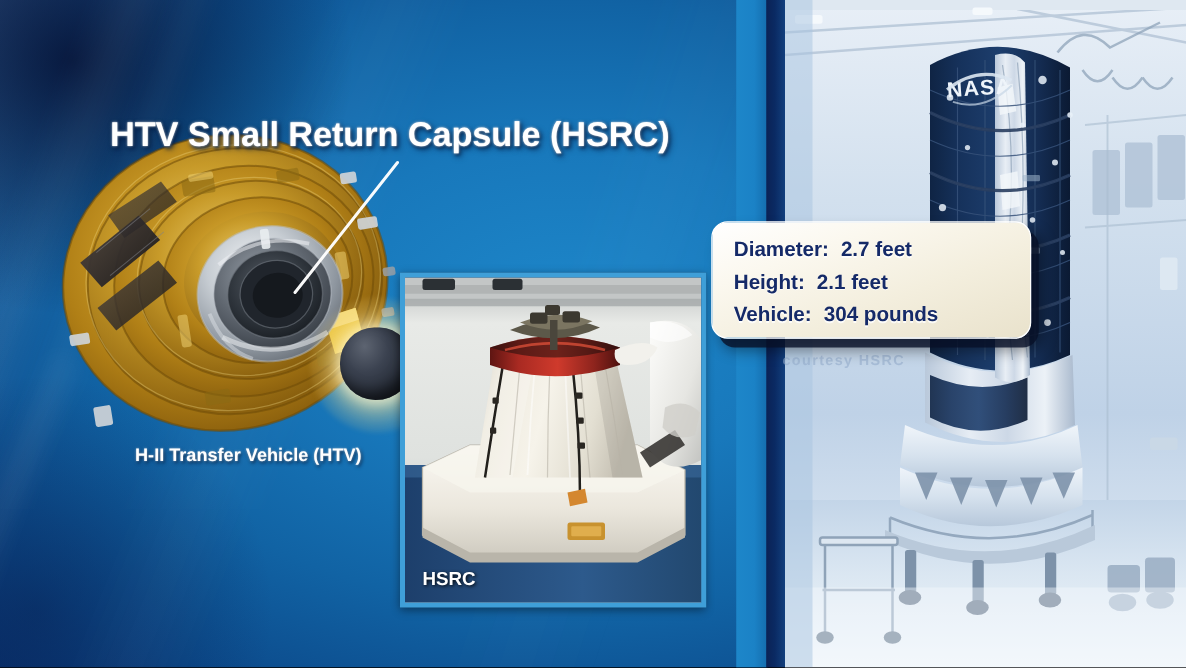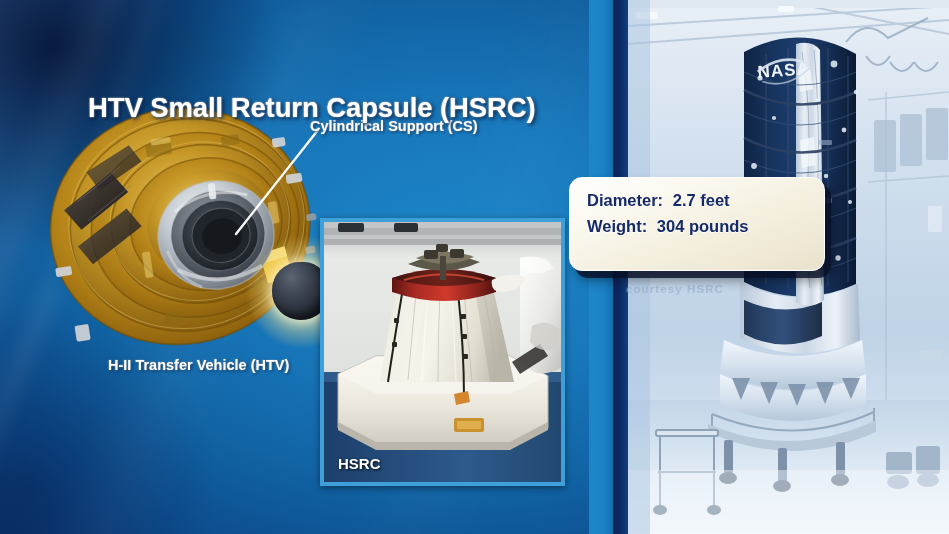--- a/index.html
+++ b/index.html
@@ -360,21 +360,20 @@
           <path d="M 188 140 l 28 -18 l 8 12 l -28 18 Z" fill="#2e2c29" opacity=".85"></path>
           <path d="M 208 104 q 16 -8 28 4 l -4 18 q -16 6 -26 -6 Z" fill="#cfcec9" opacity=".8"></path>
 
           <rect width="237" height="260" fill="none"></rect>
           <rect x="0" y="0" width="237" height="260" fill="url(#vgn)"></rect>
         </svg>
       </div>
       <div id="hsrc-label">HSRC</div>
     </div>
 
-    <div id="label-cs">Cylindrical Support (CS)</div>
     <div id="label-htv">H-II Transfer Vehicle (HTV)</div>
     <div id="slide-title">HTV Small Return Capsule (HSRC)</div>
   </div>
 
   <div id="divider-light"></div>
   <div id="divider-dark"></div>
 
   <div id="right-panel">
     <svg width="321" height="534" viewBox="0 0 321 534" preserveAspectRatio="none">
       <defs>
@@ -567,18 +566,22 @@
   </div>
 
   <div id="jaxa-credit">courtesy  HSRC</div>
 
   <div id="stat-callout">
     <div class="line">
       <span class="lbl">Diameter:</span>
       <span>2.7 feet</span>
     </div>
     <div class="line">
-      <span class="lbl">Weight:</span>
+      <span class="lbl">Height:</span>
+      <span>2.1 feet</span>
+    </div>
+    <div class="line">
+      <span class="lbl">Vehicle:</span>
       <span>304 pounds</span>
     </div>
   </div>
 
 </div>
 
 </body></html>

